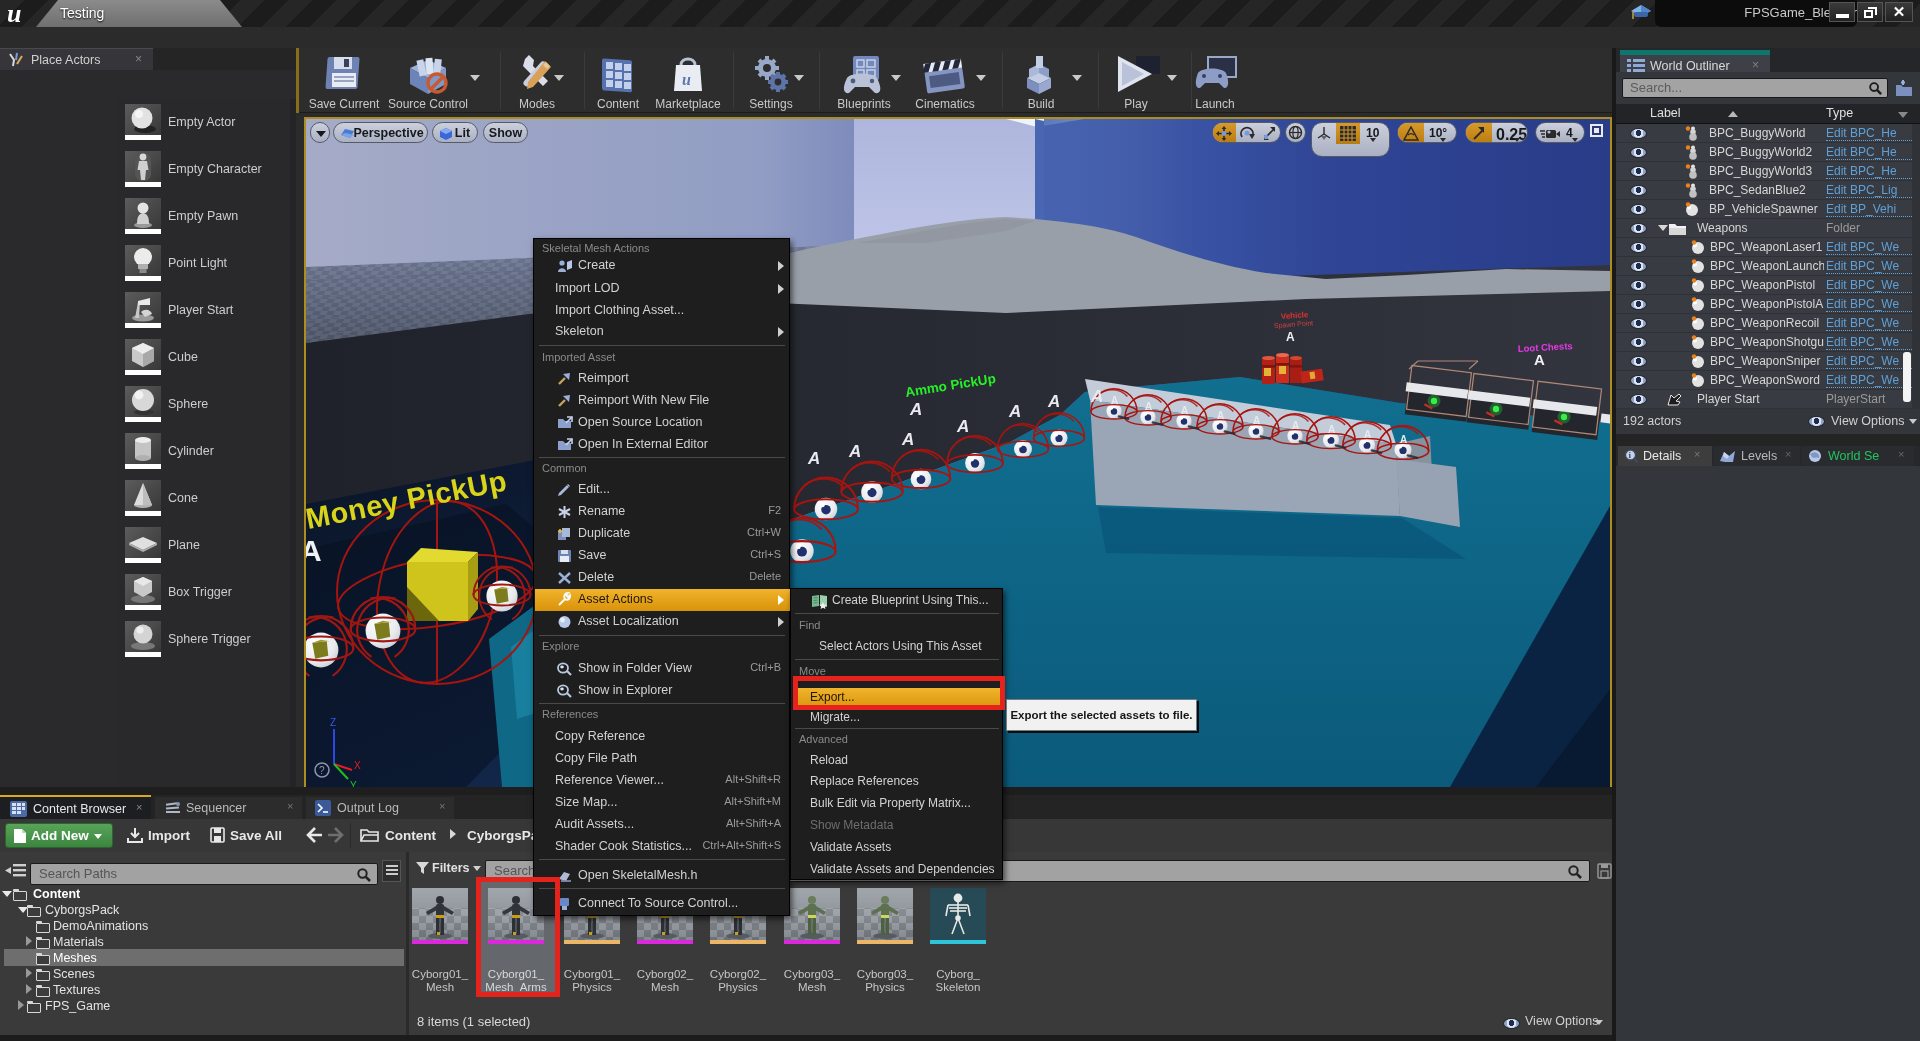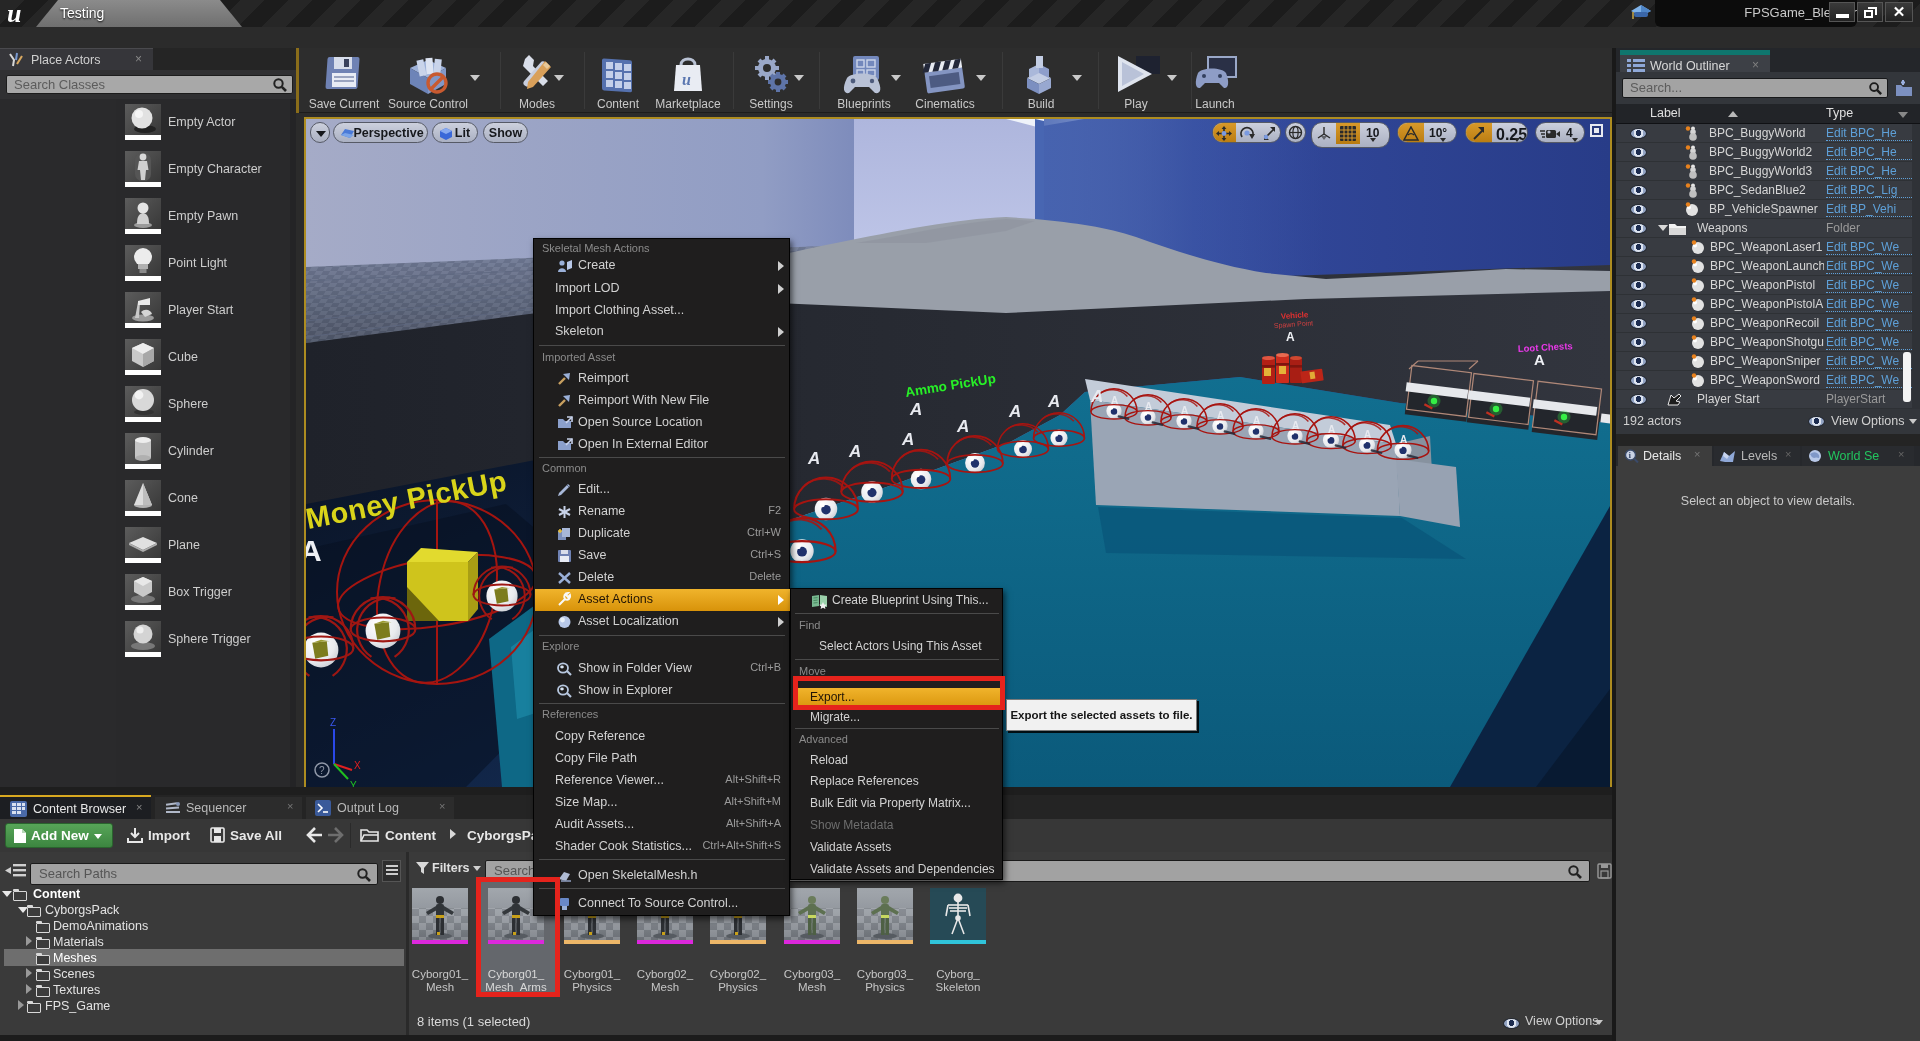--- a/index.html
+++ b/index.html
@@ -235,26 +235,20 @@
   <div class="abs" style="left:0;top:0;width:296px;height:22px;background:#252525"></div>
   <div class="abs" id="patab">
     <svg class="abs" style="left:8px;top:3px" width="17" height="16" viewBox="0 0 17 16">
           <path d="M2 2 L6 8 L5 14" stroke="#d8d8d8" stroke-width="2" fill="none"></path>
           <path d="M9 1 L8 8" stroke="#7a9ad0" stroke-width="2" fill="none"></path>
           <path d="M14 4 L9 12" stroke="#d8a860" stroke-width="2" fill="none"></path>
         </svg>
     <span class="abs" style="left:31px;top:4px;font-size:12.5px;color:#cfcfcf">Place Actors</span>
     <span class="abs" style="left:135px;top:3px;font-size:12px;color:#888">×</span>
   </div>
-  <div class="abs" id="pasearchrow">
-        <div class="abs" id="pasearch">Search Classes<svg class="abs" style="right:4px;top:1px" width="16" height="16" viewBox="0 0 16 16">
-            <circle cx="6.5" cy="6.5" r="4.2" fill="none" stroke="#222" stroke-width="2"></circle>
-            <line x1="9.8" y1="9.8" x2="14" y2="14" stroke="#222" stroke-width="2.6"></line>
-          </svg></div>
-      </div>
   <div class="abs" id="items">
     <div class="pit" style="top:5px"><svg width="36" height="31" viewBox="0 0 36 31">
             <ellipse cx="20" cy="25" rx="11" ry="4" fill="#222"></ellipse>
             <circle cx="17" cy="14" r="10.5" fill="#e2e2e2"></circle>
             <circle cx="14" cy="10" r="4" fill="#f5f5f5"></circle>
           </svg></div>
         <span class="pil" style="top:16px">Empty Actor</span>
     <div class="pit" style="top:52px"><svg width="36" height="31" viewBox="0 0 36 31">
             <rect x="10" y="2" width="16" height="28" rx="7" fill="#555"></rect>
             <circle cx="18" cy="6" r="3.4" fill="#d8d8d8"></circle>
@@ -624,21 +618,21 @@
           <circle cx="4" cy="11" r="2.2" fill="#7a9ae0"></circle>
         </svg>
 </div>
 <div class="vbtn" style="left:979px;top:3px;width:21px;height:21px">
         <svg class="abs" style="left:2px;top:2px" width="15" height="15" viewBox="0 0 15 15">
           <circle cx="7.5" cy="7.5" r="6" fill="none" stroke="#2a2a2a" stroke-width="1.4"></circle>
           <ellipse cx="7.5" cy="7.5" rx="2.6" ry="6" fill="none" stroke="#2a2a2a" stroke-width="1.2"></ellipse>
           <line x1="1.5" y1="7.5" x2="13.5" y2="7.5" stroke="#2a2a2a" stroke-width="1.2"></line>
         </svg>
       </div>
-<div class="vbtn" style="left:1005px;top:3px;width:79px;height:26px;overflow:hidden">
+<div class="vbtn" style="left:1005px;top:3px;width:79px;height:35px;overflow:hidden">
   <svg class="abs" style="left:4px;top:3px" width="16" height="15" viewBox="0 0 16 15">
           <g stroke="#2a2a2a" stroke-width="1.4" fill="none">
             <line x1="8" y1="8" x2="8" y2="1"></line>
             <line x1="8" y1="8" x2="2" y2="12"></line>
             <line x1="8" y1="8" x2="14" y2="12"></line>
           </g>
           <polygon points="8,14 5,10 11,10" fill="#2a2a2a" opacity="0.6"></polygon>
         </svg>
   <div class="abs" style="left:24px;top:0;width:24px;height:21px;background:linear-gradient(#d8992a,#b87b10)"></div>
   <svg class="abs" style="left:28px;top:3px" width="16" height="15" viewBox="0 0 16 15">
@@ -904,23 +898,20 @@
     <span class="abs" style="left:27px;top:3px;font-size:12.5px;color:#b8b8b8">Levels</span>
     <span class="abs" style="left:71px;top:2px;font-size:11px;color:#666">×</span>
   </div>
   <div class="abs" style="left:186px;top:398px;width:112px;height:20px;background:#292b2f">
     <svg class="abs" style="left:6px;top:3px" width="14" height="14" viewBox="0 0 14 14">
           <circle cx="7" cy="7" r="6" fill="#b8c8e8"></circle>
           <path d="M2 5 Q 6 2 9 4 Q 12 6 11 9 Q 8 8 6 9 Q 3 8 2 5Z" fill="#8098c8"></path>
         </svg>
     <span class="abs" style="left:26px;top:3px;font-size:12.5px;color:#22c55e">World Se</span>
     <span class="abs" style="left:96px;top:2px;font-size:11px;color:#666">×</span>
-  </div>
-  <div class="abs" style="left:0;top:418px;width:304px;height:575px;background:#3d3d3d">
-    <div class="abs" style="left:0;top:28px;width:304px;text-align:center;font-size:12.5px;color:#c9c9c9">Select an object to view details.</div>
   </div>
 </div>
 <div class="abs" style="left:0;top:787px;width:1612px;height:8px;background:#1e1e1e"></div>
 <svg width="0" height="0" style="position:absolute">
       <defs>
 <pattern id="chk3" width="14" height="14" patternUnits="userSpaceOnUse">
           <rect width="7" height="7" fill="#ffffff" opacity="0.12"></rect>
           <rect x="7" y="7" width="7" height="7" fill="#ffffff" opacity="0.12"></rect>
           <rect x="7" width="7" height="7" fill="#000000" opacity="0.08"></rect>
           <rect y="7" width="7" height="7" fill="#000000" opacity="0.08"></rect>

